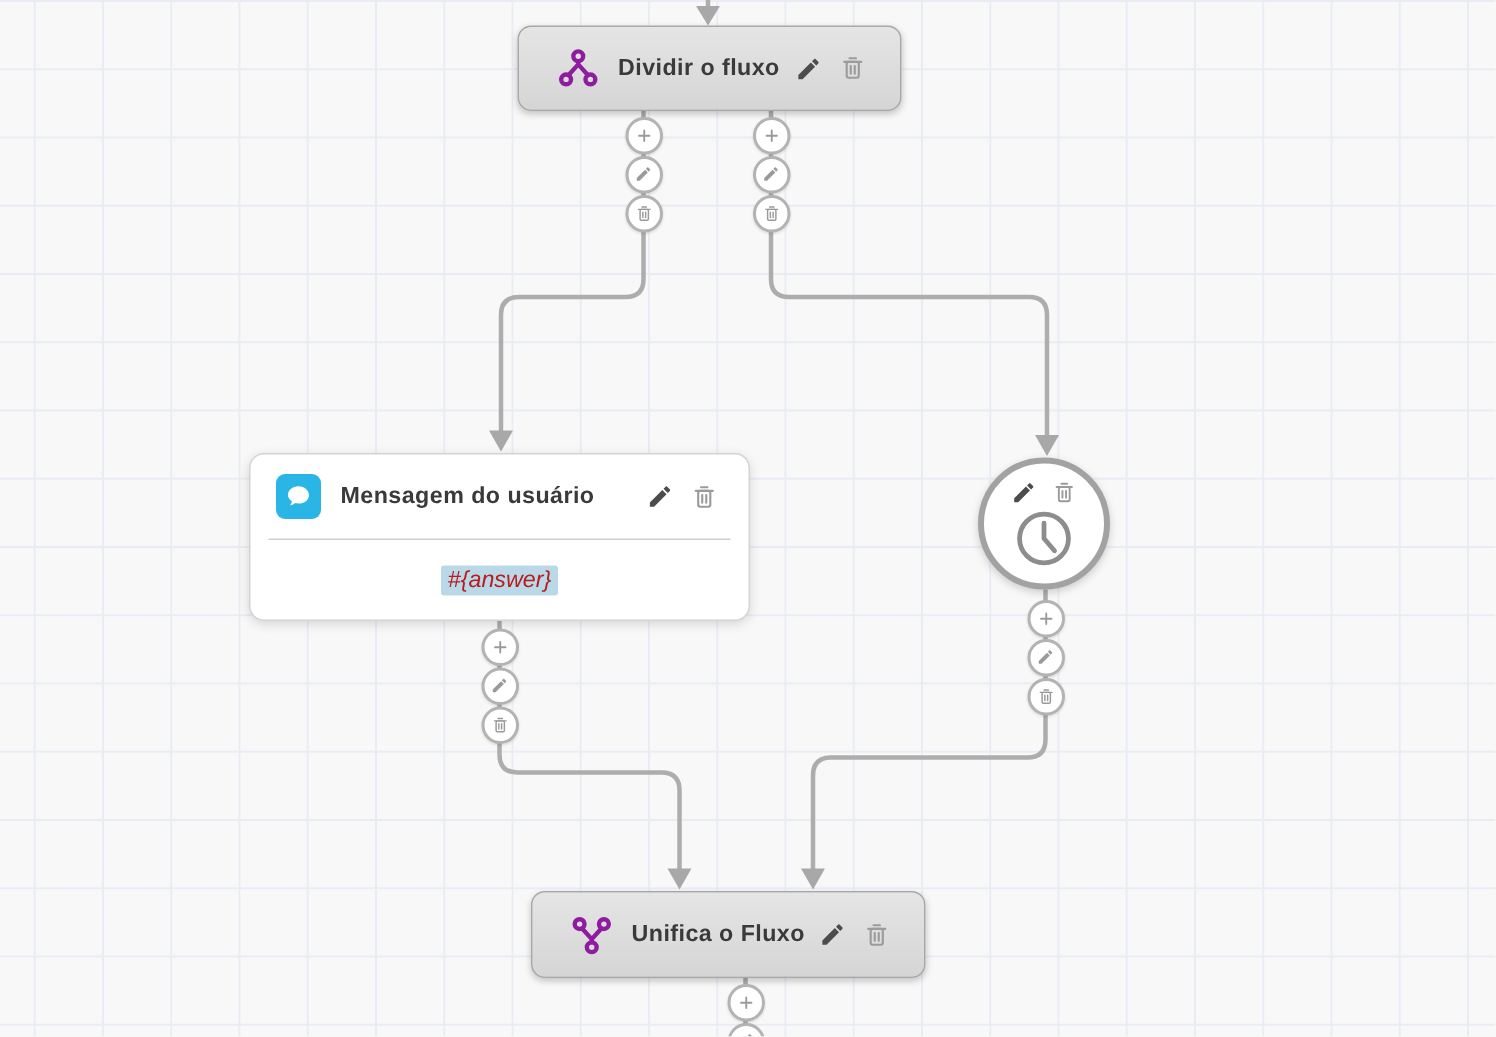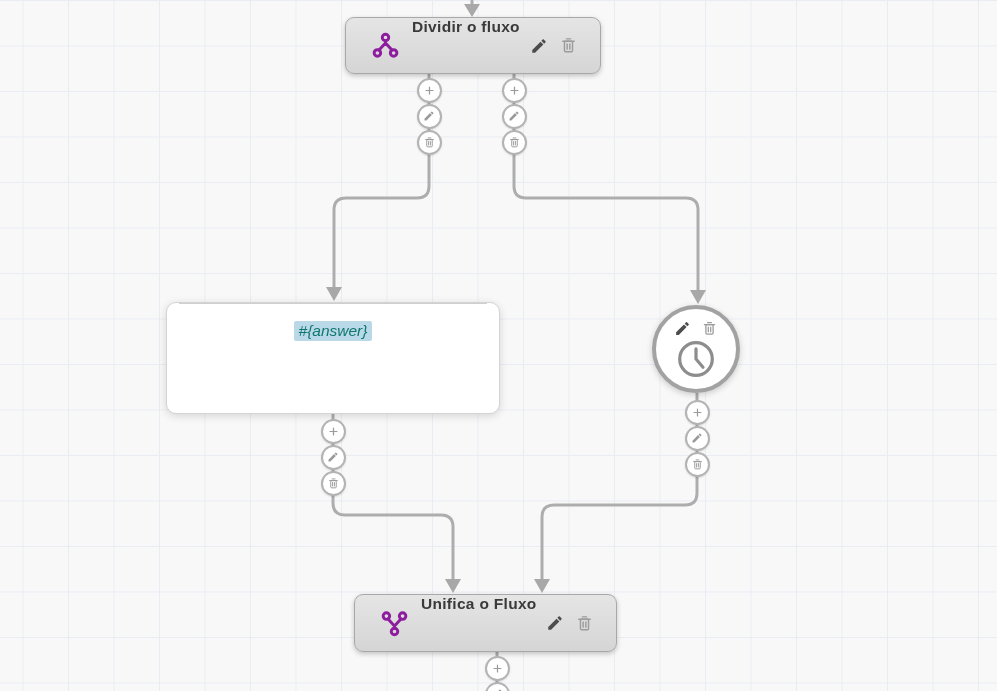--- a/index.html
+++ b/index.html
@@ -11,21 +11,21 @@
     background-image:
       linear-gradient(to right,#e9edf3 1px,transparent 1px),
       linear-gradient(to bottom,#e9edf3 1px,transparent 1px);
     background-size:45.5px 45.5px;
     background-position:22.5px 0;
   }
   .wires{position:absolute;left:0;top:0;z-index:1;pointer-events:none;}
   .wires path{stroke:#adadad;stroke-width:3;fill:none;}
   .wires polygon{fill:#a8a8a8;}
 
-  .node{position:absolute;z-index:3;display:flex;}
+  .node{position:absolute;z-index:3;display:flex;align-items:center;}
   .node-gray{
     background:linear-gradient(180deg,#e5e5e5,#d5d5d5);
     border:1px solid #a8a8a8;border-radius:9px;
     box-shadow:0 2px 5px rgba(0,0,0,.22);
     padding:0 22px 0 26px;
   }
   .node-title{font-size:15.5px;font-weight:bold;color:#3a3a3a;letter-spacing:.3px;margin-left:13px;white-space:nowrap;}
   .spacer{flex:1;}
   .hicon{display:flex;align-items:center;justify-content:center;cursor:pointer;}
   .hicon svg{display:block;}
@@ -34,21 +34,21 @@
 
   .node-white{
     background:#fff;border:1px solid #d4d4d4;border-radius:10px;
     box-shadow:0 2px 8px rgba(0,0,0,.14);
     flex-direction:column;align-items:stretch;padding:0;
   }
   .nw-header{display:flex;align-items:center;height:57px;padding:0 20px 0 17px;}
   .nw-divider{border-top:1px solid #cfcfcf;margin:0 12px;}
   .nw-body{height:53px;display:flex;align-items:center;justify-content:center;}
   .chat-icon{width:30px;height:30px;border-radius:6px;display:flex;align-items:center;justify-content:center;flex:0 0 auto;}
-  .var-chip{font-style:italic;font-size:15.5px;color:#0f766e;background:#b9d9e9;padding:1px 5px;border-radius:2px;}
+  .var-chip{font-style:italic;font-size:15.5px;color:#b91c1c;background:#b9d9e9;padding:1px 5px;border-radius:2px;}
 
   .circle-node{
     position:absolute;z-index:3;width:88px;height:88px;border-radius:50%;
     background:#fff;border:4px solid #a2a2a2;box-shadow:0 2px 6px rgba(0,0,0,.18);
     display:flex;flex-direction:column;align-items:center;padding-top:11px;
   }
   .circle-node .icon-row{display:flex;align-items:center;gap:10px;}
 
   .btn-stack{position:absolute;z-index:4;display:flex;flex-direction:column;align-items:center;gap:1px;}
   .cbtn{
@@ -176,20 +176,39 @@
         </svg>
       </div>
     <div class="cbtn">
         <svg width="13" height="13">
           <use href="#i-trash"></use>
         </svg>
       </div>
   </div>
 
   <div class="node node-white" style="left:166px;top:302px;width:334px;height:112px;">
+    <div class="nw-header">
+      <span class="chat-icon" style="background:#29b6e6">
+        <svg width="24" height="24">
+            <use href="#i-chat"></use>
+          </svg>
+      </span>
+      <span class="node-title">Mensagem do usuário</span>
+      <span class="spacer"></span>
+      <span class="hicon pencil-dark">
+        <svg width="18" height="18">
+            <use href="#i-pencil"></use>
+          </svg>
+      </span>
+      <span class="hicon trash-gray" style="margin-left:11px">
+        <svg width="19" height="19">
+            <use href="#i-trash"></use>
+          </svg>
+      </span>
+    </div>
     <div class="nw-divider"></div>
     <div class="nw-body">
       <span class="var-chip">#{answer}</span>
     </div>
   </div>
 
   <div class="btn-stack" style="left:320.5px;top:418.5px;">
     <div class="cbtn">
         <svg width="13" height="13">
           <use href="#i-plus"></use>

